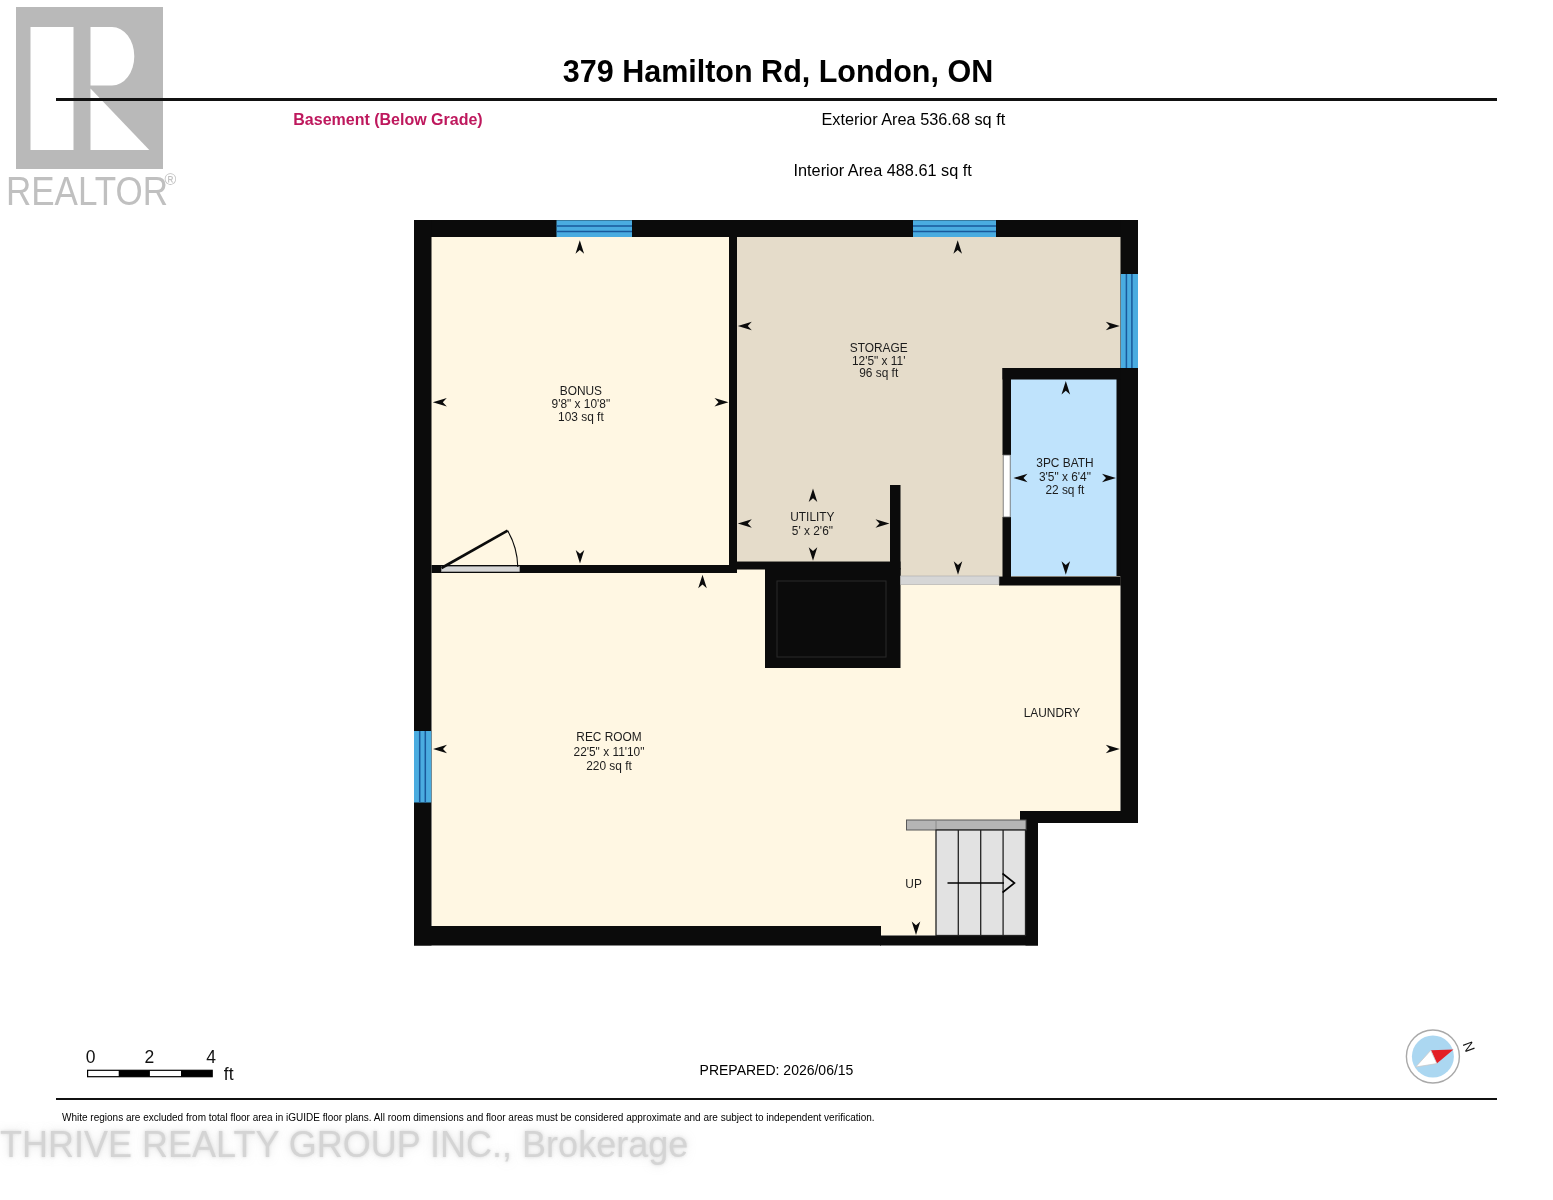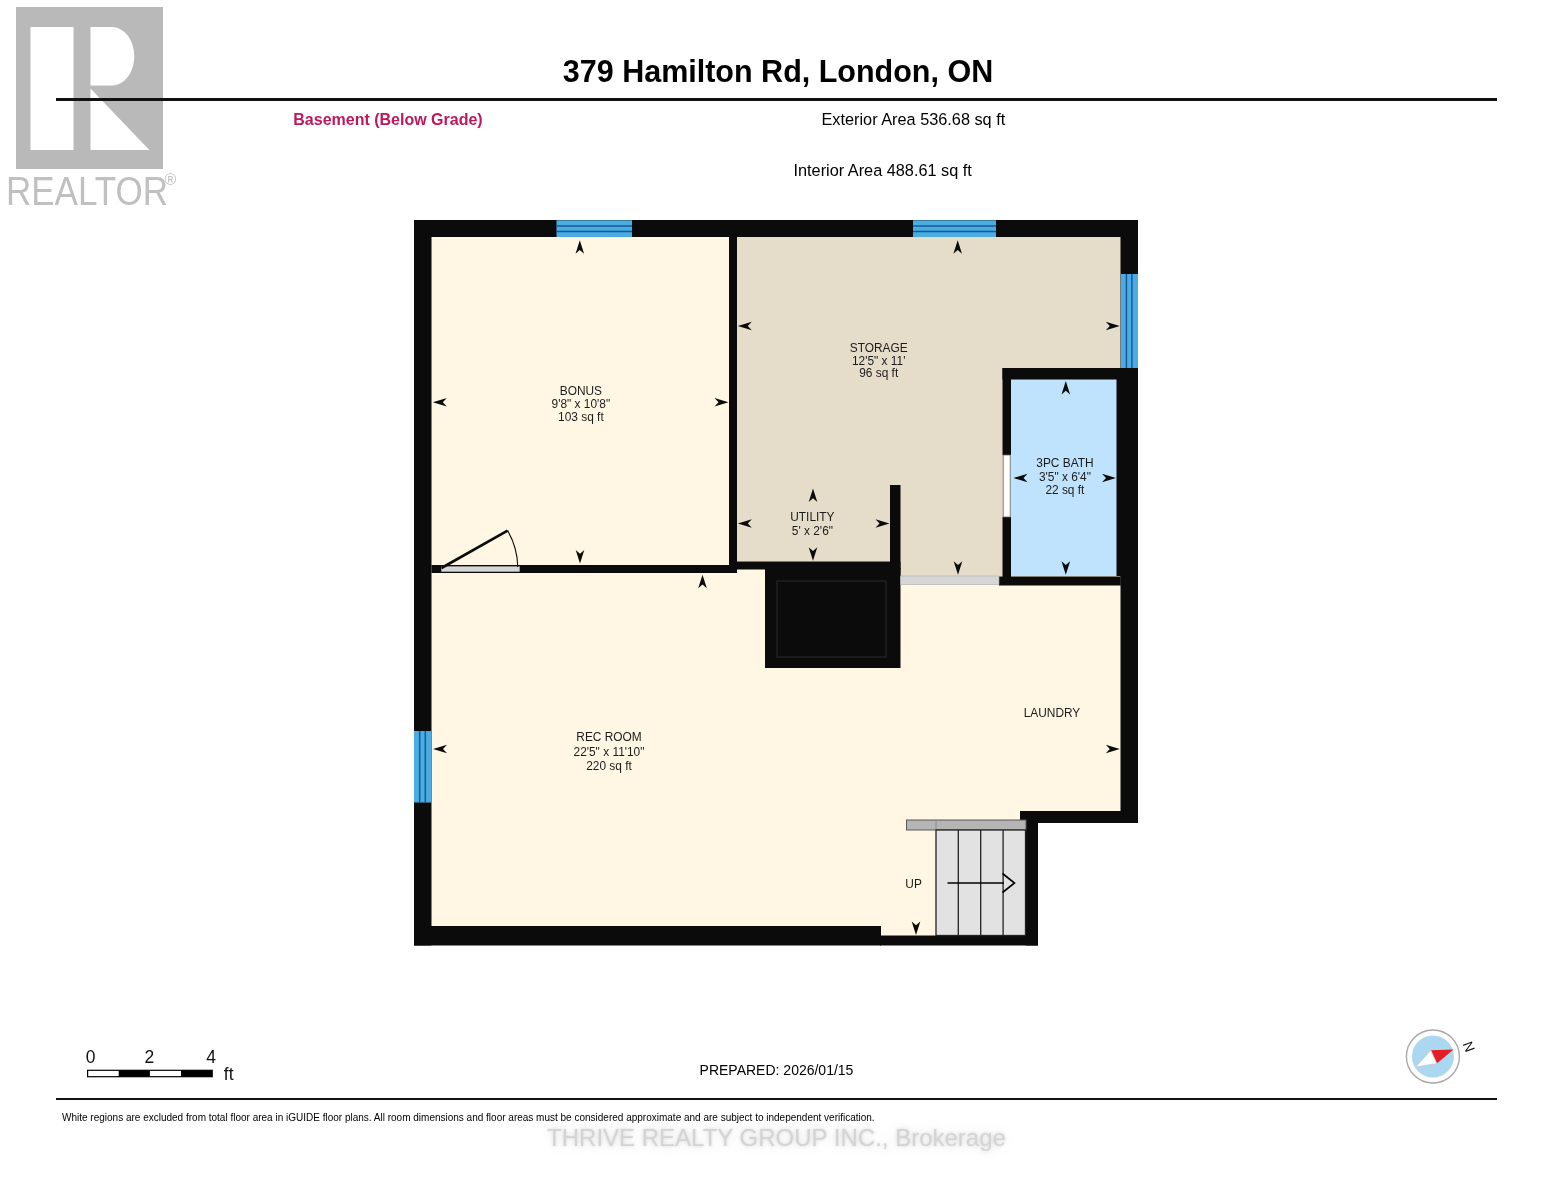--- a/index.html
+++ b/index.html
@@ -1,20 +1,20 @@
 <!DOCTYPE html>
 <html><head><meta charset="utf-8">
 <style>
   html,body{margin:0;padding:0;background:#fff;}
   body{width:1553px;height:1200px;position:relative;font-family:"Liberation Sans",sans-serif;overflow:hidden;}
   .abs{position:absolute;}
 </style></head>
 <body>
 
-<div class="abs" style="left:0;right:0;top:1123.5px;text-align:center;font-size:24px;color:#d4d4d4;text-shadow:0 0 3px rgba(205,205,205,0.65),0 0 9px rgba(195,195,195,0.5);">THRIVE REALTY GROUP INC., Brokerage</div>
+<div class="abs" style="left:0;right:0;top:1123.5px;text-align:left;font-size:36px;color:#d4d4d4;text-shadow:0 0 3px rgba(205,205,205,0.65),0 0 9px rgba(195,195,195,0.5);">THRIVE REALTY GROUP INC., Brokerage</div>
 
 <svg class="abs" style="left:0;top:0" width="1553" height="1200" viewBox="0 0 1553 1200" font-family="Liberation Sans, sans-serif">
 
   <g>
     <rect x="16" y="7" width="147" height="162" fill="#b9b9b9"></rect>
     <rect x="30.5" y="27" width="43" height="123" fill="#fff"></rect>
     <path fill="#fff" d="M90.5 27 L112 27 A22.3 29.3 0 0 1 112 85.6 L90.5 85.6 Z"></path>
     <polygon points="90.5,88.6 149.3,150 90.5,150" fill="#fff"></polygon>
     <text x="6" y="205" font-size="40" fill="#c0c0c0" textLength="162" lengthAdjust="spacingAndGlyphs">REALTOR</text>
     <text x="164.5" y="185" font-size="16" fill="#c0c0c0">®</text>
@@ -134,15 +134,15 @@
     <text x="1467.8" y="1047.5" font-size="14" fill="#111" transform="rotate(69 1467.8 1041.8)">N</text>
   </g>
 </svg>
 
 <div class="abs" style="left:3px;right:0;top:54px;text-align:center;font-size:30.5px;font-weight:bold;color:#000;">379 Hamilton Rd, London, ON</div>
 <div class="abs" style="left:56px;top:98.2px;width:1441px;height:2.8px;background:#111;"></div>
 <div class="abs" style="left:0;top:110.8px;width:776px;text-align:center;font-size:16px;font-weight:bold;color:#be185d;">Basement (Below Grade)</div>
 <div class="abs" style="left:793.5px;top:110px;font-size:16.3px;color:#000;margin-left:28px;">Exterior Area 536.68 sq ft</div>
 <div class="abs" style="left:793.5px;top:135.5px;font-size:16.3px;color:#000;margin-top:25px;">Interior Area 488.61 sq ft</div>
 
-<div class="abs" style="left:0;right:0;top:1062px;text-align:center;font-size:14px;color:#000;">PREPARED: 2026/01/15</div>
+<div class="abs" style="left:0;right:0;top:1062px;text-align:center;font-size:14px;color:#000;">PREPARED: 2026/06/15</div>
 <div class="abs" style="left:56px;top:1097.6px;width:1441px;height:2.9px;background:#111;"></div>
 <div class="abs" style="left:62px;top:1112.4px;font-size:10px;color:#000;">White regions are excluded from total floor area in iGUIDE floor plans. All room dimensions and floor areas must be considered approximate and are subject to independent verification.</div>
 
 </body></html>

